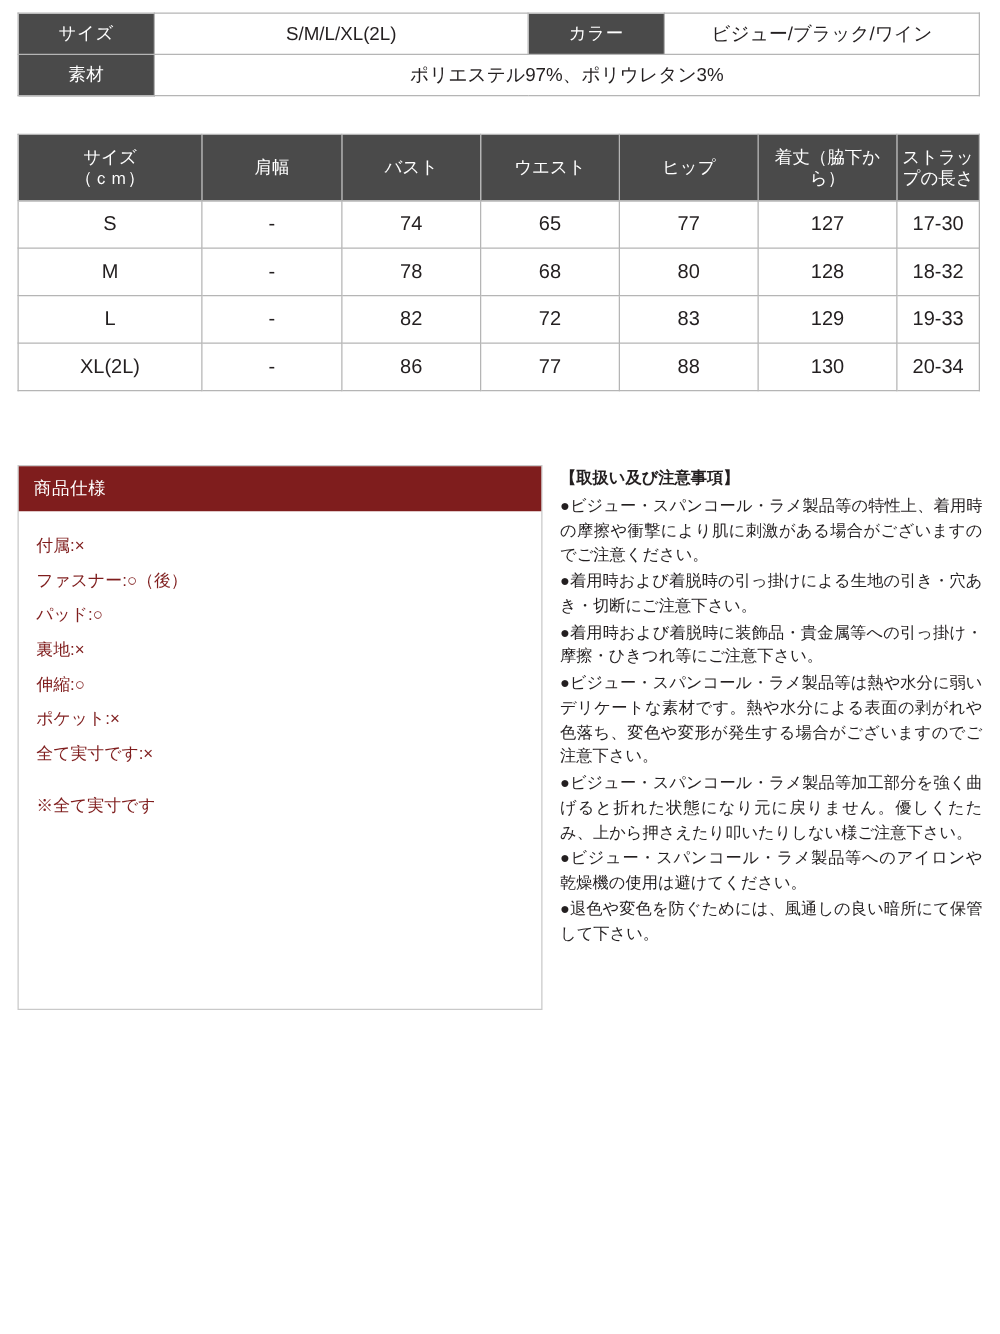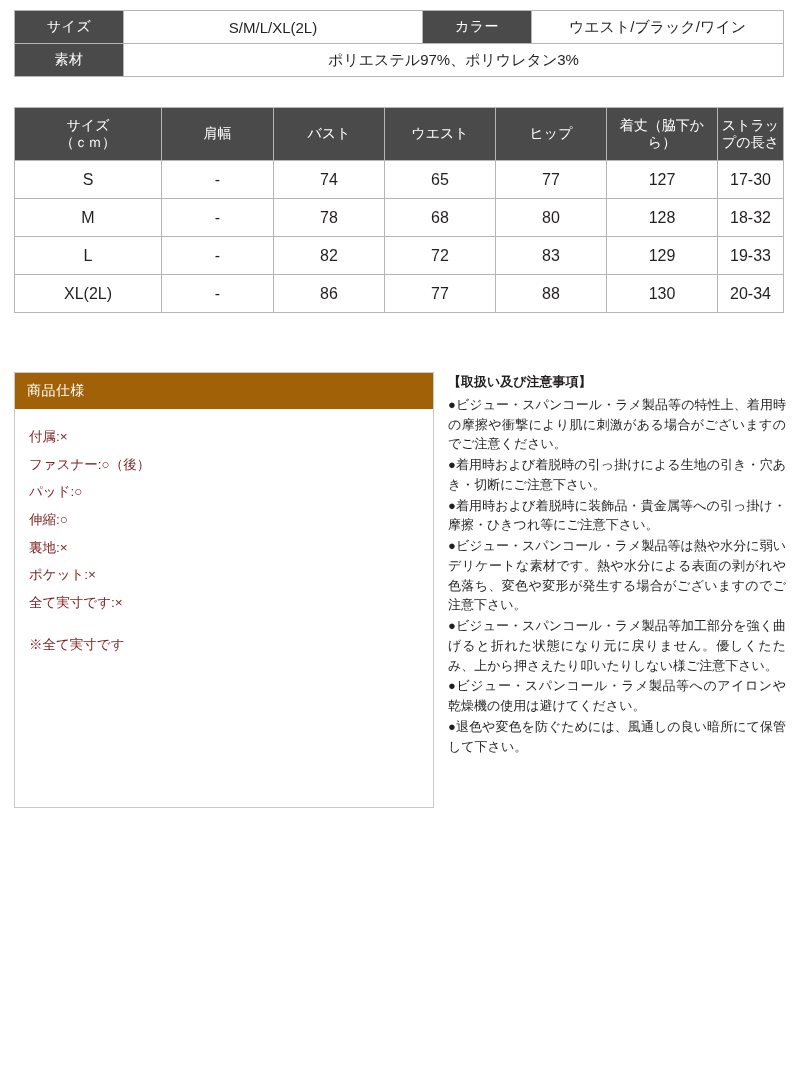--- a/index.html
+++ b/index.html
@@ -81,21 +81,21 @@
     display: flex;
     gap: 14px;
     align-items: flex-start;
   }
   .left-col {
     width: 420px;
     border: 1px solid #c9c9c9;
     box-sizing: border-box;
   }
   .left-head {
-    background: #a16207;
+    background: #7f1d1d;
     color: #ffffff;
     font-size: 14px;
     padding: 9px 12px;
     letter-spacing: 0.5px;
   }
   .left-body {
     padding: 14px 14px 10px 14px;
     height: 398px;
     box-sizing: border-box;
     font-size: 13.5px;
@@ -125,21 +125,21 @@
 <body>
 
 <div class="page">
 
   <table class="spec-table">
     <tbody>
       <tr>
         <td class="head" style="width:100px">サイズ</td>
         <td style="width:290px">S/M/L/XL(2L)</td>
         <td class="head" style="width:100px">カラー</td>
-        <td>ウエスト/ブラック/ワイン</td>
+        <td>ビジュー/ブラック/ワイン</td>
       </tr>
       <tr>
         <td class="head" style="width:100px">素材</td>
         <td colspan="3">ポリエステル97%、ポリウレタン3%</td>
       </tr>
     </tbody>
   </table>
 
   <table class="meas-table">
     <thead>
@@ -200,22 +200,22 @@
   </table>
 
   <div class="bottom">
 
     <div class="left-col">
       <div class="left-head">商品仕様</div>
       <div class="left-body">
         <div>付属:×</div>
         <div>ファスナー:○（後）</div>
         <div>パッド:○</div>
+        <div>裏地:×</div>
         <div>伸縮:○</div>
-        <div>裏地:×</div>
         <div>ポケット:×</div>
         <div>全て実寸です:×</div>
         <div class="gap"></div>
         <div>※全て実寸です</div>
       </div>
     </div>
 
     <div class="right-col">
       <div class="rtitle">【取扱い及び注意事項】</div>
       <p>●ビジュー・スパンコール・ラメ製品等の特性上、着用時の摩擦や衝撃により肌に刺激がある場合がございますのでご注意ください。</p>

